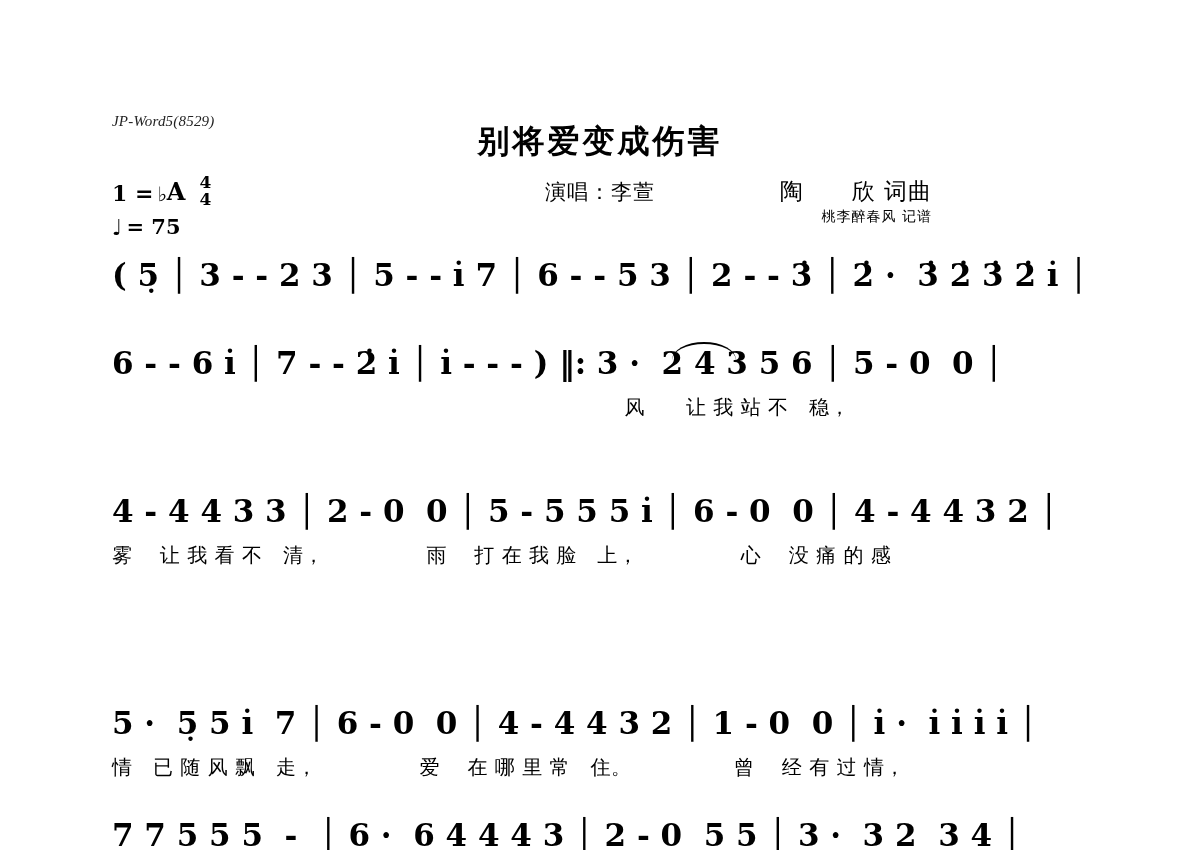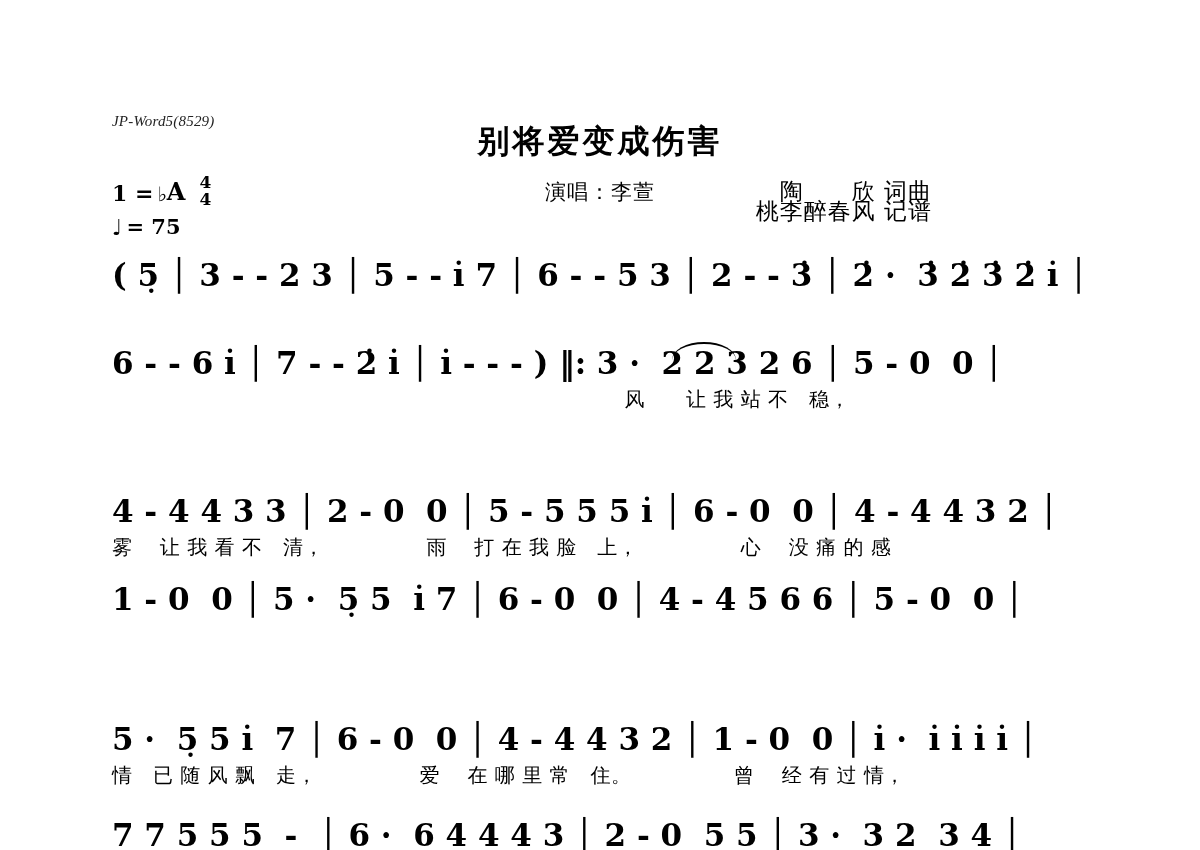--- a/index.html
+++ b/index.html
@@ -63,23 +63,23 @@
     right: 108px;
     top: 176px;
     font-family: "DejaVu Serif", serif;
     font-size: 23px;
     letter-spacing: 1px;
     white-space: pre;
   }
   .credit-2 {
     position: absolute;
     right: 108px;
-    top: 196px;
-    font-family: "DejaVu Serif", serif;
-    font-size: 23px;
+    top: 208px;
+    font-family: "DejaVu Serif", serif;
+    font-size: 14px;
     letter-spacing: 1px;
     white-space: pre;
   }
 
   
   .keyblock {
     position: absolute;
     left: 112px;
     top: 172px;
     font-family: "DejaVu Serif", serif;
@@ -145,21 +145,21 @@
     font-family: "DejaVu Serif", serif;
     font-size: 31px;
     font-weight: bold;
     letter-spacing: 0px;
     white-space: pre;
     display: flex;
     align-items: center;
   }
   .lyrics {
     position: relative;
-    margin-top: 0;
+    margin-top: 8px;
     font-family: "DejaVu Serif", serif;
     font-size: 20px;
     white-space: pre;
     letter-spacing: 0.5px;
   }
 
   .slur {
     position: absolute;
     width: 64px;
     height: 16px;
@@ -198,34 +198,33 @@
     </div>
   </div>
 
   <div class="row" style="top: 252px;">
     <div class="notes">( 5̣ │ 3 - - 2 3 │ 5 - - i̇ 7 │ 6 - - 5 3 │ 2 - - 3̇ │ 2̇ ·  3̇ 2̇ 3̇ 2̇ i̇ │</div>
     <div class="lyrics"></div>
   </div>
 
   <div class="row" style="top: 340px;">
     <div class="slur" style="left: 560px; top: 2px;"></div>
-    <div class="notes">6 - - 6 i̇ │ 7 - - 2̇ i̇ │ i̇ - - - ) ‖: 3 ·  2 2 3 2 6 │ 5 - 0  0 │</div>
+    <div class="notes">6 - - 6 i̇ │ 7 - - 2̇ i̇ │ i̇ - - - ) ‖: 3 ·  2 4 3 5 6 │ 5 - 0  0 │</div>
     <div class="lyrics">　　　　　　　　　　　　　　　　　　　　　　　　　风　　让 我 站 不　稳，</div>
   </div>
 
   <div class="row" style="top: 488px;">
     <div class="notes">4 - 4 4 3 3 │ 2 - 0  0 │ 5 - 5 5 5 i̇ │ 6 - 0  0 │ 4 - 4 4 3 2 │</div>
     <div class="lyrics">雾　 让 我 看 不　清，　　　　　雨　 打 在 我 脸　上，　　　　　心　 没 痛 的 感</div>
   </div>
 
   <div class="row" style="top: 576px;">
-    <div class="notes">1 - 0  0 │ 5 ·  5̣ 5  i̇ 7 │ 6 - 0  0 │ 4 - 4 5 6 6 │ 5 - 0  0 │</div>
-  </div>
-
-  <div class="row" style="top: 716px;">
+  </div>
+
+  <div class="row" style="top: 700px;">
     <div class="notes">5 ·  5̣ 5 i̇  7 │ 6 - 0  0 │ 4 - 4 4 3 2 │ 1 - 0  0 │ i̇ ·  i̇ i̇ i̇ i̇ │</div>
     <div class="lyrics">情　已 随 风 飘　走，　　　　　爱　 在 哪 里 常　住。　　　　　曾　 经 有 过 情，</div>
   </div>
 
   <div class="row" style="top: 812px;">
     <div class="notes">7 7 5 5 5  -  │ 6 ·  6 4 4 4 3 │ 2 - 0  5 5 │ 3 ·  3 2  3 4 │</div>
     <div class="lyrics"></div>
   </div>
 
 </div>

